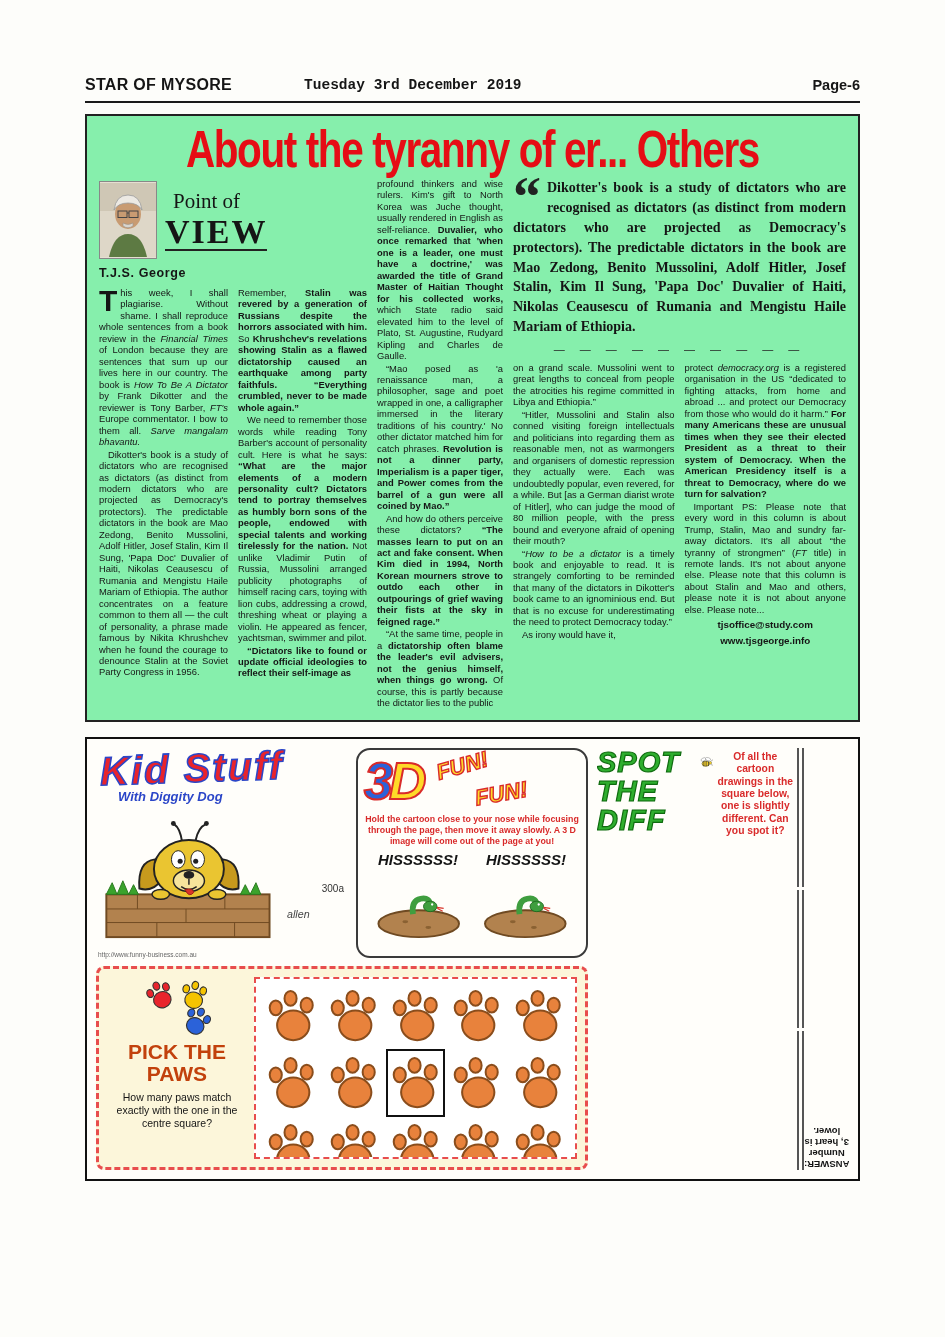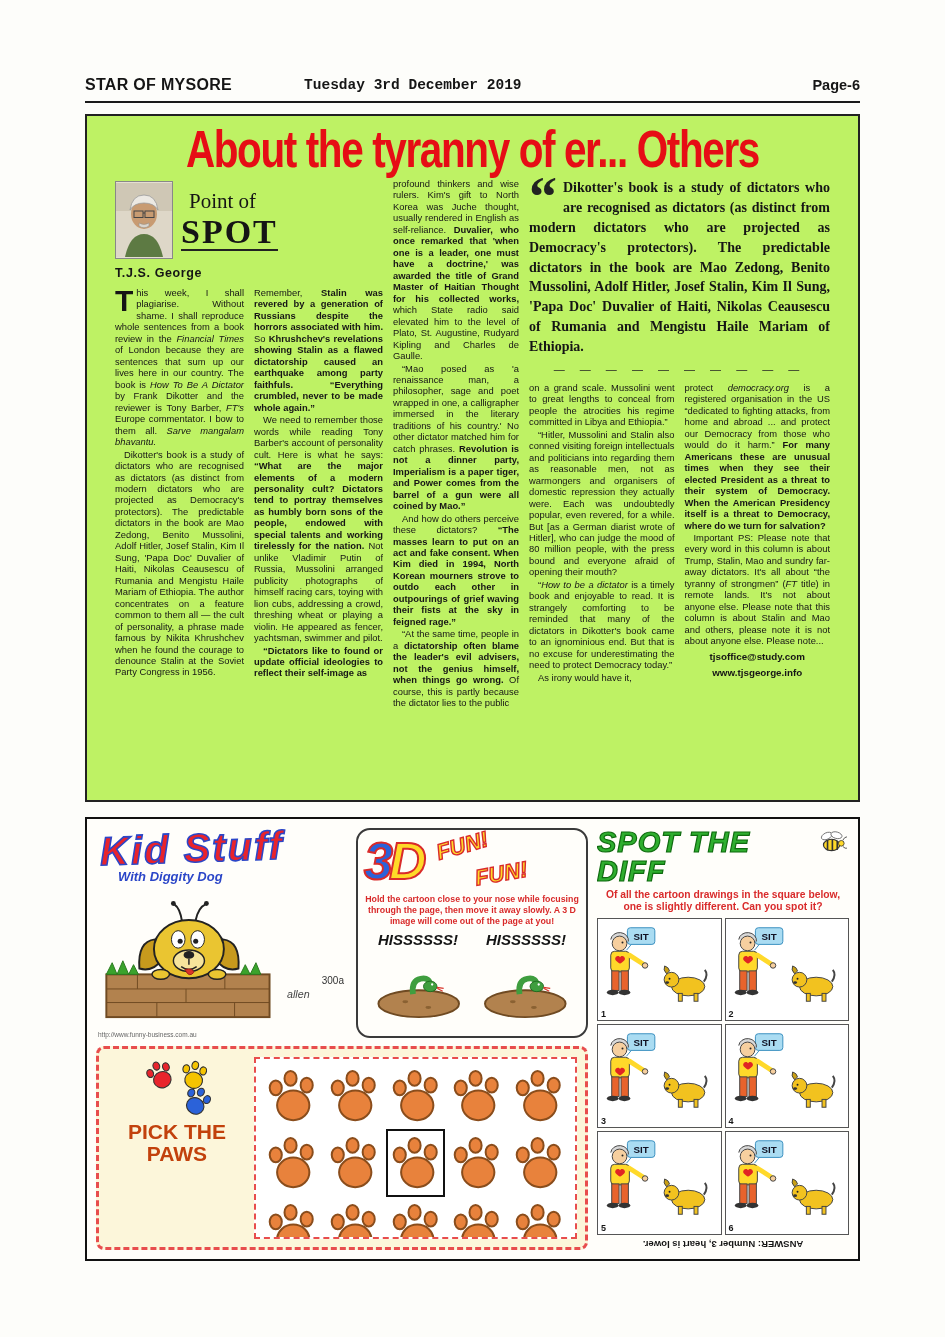--- a/index.html
+++ b/index.html
@@ -13,21 +13,21 @@
   }
   .sheet { position: absolute; left: 85px; top: 76px; width: 775px; }
 
   
   .masthead-row { display: flex; align-items: center; font-weight: bold; padding-bottom: 7px; border-bottom: 2.5px solid #1a1a1a; }
   .masthead { font-size: 16px; letter-spacing: .3px; }
   .issue-date { font-size: 14.5px; margin-left: 72px; font-family: Liberation Mono, monospace; }
   .page-no { margin-left: auto; font-size: 14.5px; }
 
   
-  .article-box { margin-top: 11px; border: 2px solid #222; height: 688px; padding: 4px 28px 8px; overflow: hidden; background: #bef264; }
+  .article-box { margin-top: 11px; border: 2px solid #222; height: 608px; padding: 4px 12px 8px; overflow: hidden; background: #86efac; }
   .headline-wrap { text-align: center; height: 58px; }
   .headline { display: inline-block; color: #e60d15; font-weight: bold; font-size: 44px; letter-spacing: -1.5px; white-space: nowrap; transform: scale(.92, 1.18); transform-origin: center top; }
   .article-body { display: flex; gap: 10px; height: 616px; overflow: hidden; }
   .acol { text-align: justify; font-size: 9.4px; line-height: 1.22; }
   .para { margin-bottom: 1px; }
   .plist p:not(:first-child), .ind { text-indent: 9px; }
   .b { font-weight: bold; }
   .i { font-style: italic; }
 
   .left-pair { width: 268px; display: flex; flex-direction: column; flex: none; }
@@ -55,21 +55,21 @@
 
   
   .fun-box { margin-top: 15px; border: 2.5px solid #111; height: 444px; padding: 9px; display: flex; gap: 9px; background: #fffefa; }
   .fun-left { width: 492px; flex: none; display: flex; flex-direction: column; gap: 8px; }
   .fun-top { display: flex; gap: 8px; height: 210px; }
 
   .kid-stuff { width: 252px; flex: none; position: relative; }
   .kid-title { font-size: 40px; font-weight: bold; font-style: italic; color: #e8242c; -webkit-text-stroke: 1.6px #2b46c8; letter-spacing: 2px; transform: rotate(-2deg); line-height: .95; padding-left: 4px; }
   .kid-sub { color: #2b46c8; font-weight: bold; font-style: italic; font-size: 13px; margin: 3px 0 0 22px; }
   .kid-art { margin-top: 1px; }
-  .fig-no { position: absolute; right: 4px; bottom: 52px; font-size: 10px; color: #333; }
+  .fig-no { position: absolute; right: 4px; bottom: 64px; font-size: 10px; color: #333; }
   .kid-credit { position: absolute; left: 2px; bottom: 0; font-size: 6.5px; color: #666; }
 
   .threed { flex: 1; border: 2.5px solid #3a3a3a; border-radius: 14px; padding: 3px 6px; overflow: hidden; }
   .threed-title { height: 60px; white-space: nowrap; }
   .t3 { font-size: 52px; font-weight: bold; font-style: italic; color: #2b62d9; -webkit-text-stroke: 2px #d92b2b; line-height: .95; }
   .td { font-size: 52px; font-weight: bold; font-style: italic; color: #ffd928; -webkit-text-stroke: 2px #d92b2b; line-height: .95; margin-left: -4px; }
   .tfun { font-size: 22px; font-weight: bold; font-style: italic; color: #ffd928; -webkit-text-stroke: 1.4px #d92b2b; display: inline-block; }
   .tfun1 { transform: rotate(-16deg); margin-left: 10px; vertical-align: 26px; }
   .tfun2 { transform: rotate(-10deg); margin-left: -14px; vertical-align: -2px; }
   .threed-instr { color: #d92b2b; font-weight: bold; font-size: 8.8px; text-align: center; line-height: 1.25; margin-top: 1px; }
@@ -85,21 +85,21 @@
   .deco-paws .paw-cell:nth-child(2) { transform: rotate(12deg); }
   .deco-paws .paw-cell:nth-child(3) { transform: rotate(28deg); margin-left: 40px; margin-top: -10px; }
   .paws-title { color: #c2410c; font-weight: bold; font-size: 21px; line-height: 1.05; text-align: center; margin-top: 2px; }
   .paws-q { font-size: 10.5px; text-align: center; margin-top: 6px; line-height: 1.25; }
   .paws-right { flex: 1; background: #fff; border: 2px dashed #e84d4d; padding: 5px 8px 2px; display: flex; flex-direction: column; overflow: hidden; }
   .paw-grid { display: grid; grid-template-columns: repeat(5, 1fr); gap: 3px 6px; flex: 1; }
   .paw-cell { display: flex; align-items: center; justify-content: center; padding: 1px; }
   .paw-cell svg { width: 100%; height: 100%; }
   .paw-cell.hl { outline: 2px solid #111; }
 
-  .spot { flex: 1; display: flex; flex-direction: column; overflow: hidden; }
+  .spot { flex: 1; display: flex; flex-direction: row; overflow: hidden; }
   .spot-title-row { display: flex; align-items: flex-start; justify-content: space-between; }
   .spot-title { font-size: 29px; font-weight: bold; font-style: italic; color: #2fae2f; -webkit-text-stroke: 1.2px #0f6b0f; letter-spacing: 1px; line-height: 1; }
   .spot-instr { color: #d92b2b; font-weight: bold; font-size: 10.3px; text-align: center; line-height: 1.2; margin: 3px 0 4px; }
   .spot-grid { display: grid; grid-template-columns: 1fr 1fr; gap: 3px; flex: 1; min-height: 0; }
   .panel { border: 1.5px solid #555; background: #fff; position: relative; display: flex; min-height: 0; overflow: hidden; }
   .panel-svg { width: 100%; height: 100%; }
   .panel-num { position: absolute; left: 3px; bottom: 1px; font-size: 9px; font-weight: bold; }
   .spot-answer { transform: rotate(180deg); text-align: center; font-size: 9.5px; font-weight: bold; margin-top: 4px; }
 </style>
 </head>
@@ -129,21 +129,21 @@
               <path d="M14,27 q2,-15 14,-15 q12,0 14,15 q-4,-7 -14,-7 q-10,0 -14,7 z" fill="#ece9e3" stroke="#999" stroke-width="0.8"></path>
               <rect x="18" y="28" width="9" height="6.5" fill="none" stroke="#444"></rect>
               <rect x="29" y="28" width="9" height="6.5" fill="none" stroke="#444"></rect>
               <line x1="27" y1="30" x2="29" y2="30" stroke="#444"></line>
               <path d="M23,40 q5,3 10,0 l0,3 q-5,3.5 -10,0 z" fill="#d8d5cf" stroke="#9a948a" stroke-width="0.6"></path>
               <path d="M9,74 q5,-23 19,-23 q14,0 19,23 z" fill="#5d7a43"></path>
             </svg>
           </div>
           <div class="pov-text">
             <div class="pov-line1">Point of</div>
-            <div class="pov-line2">SPOT</div>
+            <div class="pov-line2">VIEW</div>
           </div>
         </div>
         <div class="byline">T.J.S. George</div>
         <div class="pair-cols">
           <div class="acol col1">
             <p class="para"><span class="dropcap">T</span><span><span>his week, I shall plagiarise. Without shame. I shall reproduce whole sentences from a book review in the </span><span class="i">Financial Times</span><span> of London because they are sentences that sum up our lives here in our country. The book is </span><span class="i">How To Be A Dictator</span><span> by Frank Dikotter and the reviewer is Tony Barber, </span><span class="i">FT's</span><span> Europe commentator. I bow to them all. </span><span class="i">Sarve mangalam bhavantu.</span></span></p>
             <div class="plist">
                 <p class="para ind">Dikotter's book is a study of dictators who are recognised as dictators (as distinct from modern dictators who are projected as Democracy's protectors). The predictable dictators in the book are Mao Zedong, Benito Mussolini, Adolf Hitler, Josef Stalin, Kim Il Sung, 'Papa Doc' Duvalier of Haiti, Nikolas Ceausescu of Rumania and Mengistu Haile Mariam of Ethiopia. The author concentrates on a feature common to them all — the cult of personality, a phrase made famous by Nikita Khrushchev when he found the courage to denounce Stalin at the Soviet Party Congress in 1956.</p>
               </div>
           </div>
@@ -284,20 +284,21 @@
   <div class="paw-cell">
     <svg viewBox="0 0 40 46">
       <ellipse class="paw-fill" cx="21" cy="30" rx="12" ry="11" fill="#2b62d9" stroke="#333" stroke-width="1.5"></ellipse>
       <ellipse class="paw-fill" cx="8" cy="17" rx="4.5" ry="5.5" fill="#2b62d9" stroke="#333" stroke-width="1.5"></ellipse>
       <ellipse class="paw-fill" cx="19" cy="10" rx="4.5" ry="5.5" fill="#2b62d9" stroke="#333" stroke-width="1.5"></ellipse>
       <ellipse class="paw-fill" cx="31" cy="15" rx="4.5" ry="5.5" fill="#2b62d9" stroke="#333" stroke-width="1.5"></ellipse>
     </svg>
   </div>
 </div>
           <div class="paws-title">PICK THE PAWS</div>
+          <div class="paws-q">How many paws match exactly with the one in the centre square?</div>
         </div>
         <div class="paws-right">
           <div class="paw-grid">
   <div class="paw-cell">
     <svg viewBox="0 0 40 46">
       <ellipse class="paw-fill" cx="21" cy="30" rx="12" ry="11" fill="#e8823c" stroke="#8a4d1c" stroke-width="1.5"></ellipse>
       <ellipse class="paw-fill" cx="8" cy="17" rx="4.5" ry="5.5" fill="#e8823c" stroke="#8a4d1c" stroke-width="1.5"></ellipse>
       <ellipse class="paw-fill" cx="19" cy="10" rx="4.5" ry="5.5" fill="#e8823c" stroke="#8a4d1c" stroke-width="1.5"></ellipse>
       <ellipse class="paw-fill" cx="31" cy="15" rx="4.5" ry="5.5" fill="#e8823c" stroke="#8a4d1c" stroke-width="1.5"></ellipse>
     </svg>

